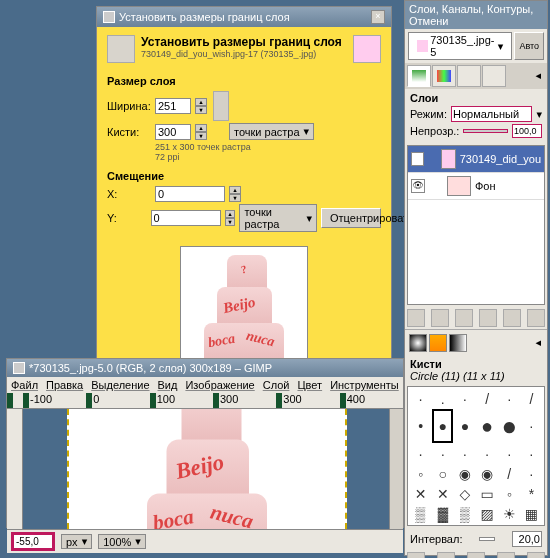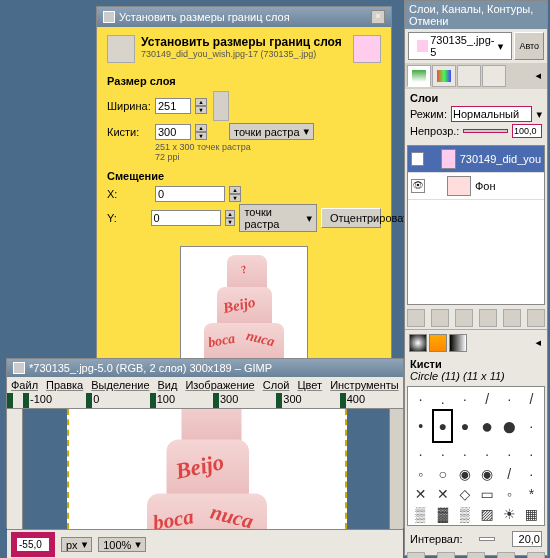--- a/index.html
+++ b/index.html
@@ -31,21 +31,21 @@
 .cube{position:absolute;border-radius:8px;background:linear-gradient(#f5d5d5,#e8b8b8)}
 .cube1{width:40px;height:40px;top:0;left:28px}
 .cube2{width:55px;height:45px;top:32px;left:18px}
 .cube3{width:80px;height:45px;top:68px;left:5px}
 .dtxt{position:absolute;color:#d44;font-weight:bold;font-style:italic;font-family:serif}
 .btnrow{display:flex;gap:6px;padding:8px;justify-content:center}
 .btnrow .btn{flex:1;font-size:10px;padding:4px 2px}
 .imgwin{left:6px;top:358px;width:398px;height:170px}
 .menubar{background:#eae7e0;padding:2px 4px;display:flex;gap:8px;font-size:10px}
 .menubar span{text-decoration:underline;text-decoration-color:#888}
-.tfield{border:6px solid #be185d;background:#fff;padding:1px 2px;width:60px;font-size:10px}
+.tfield{border:3px solid #be185d;background:#fff;padding:1px 2px;width:60px;font-size:10px}
 .canvas{background:#4a6b8a;height:120px;position:relative;overflow:hidden}
 .canvas-inner{position:absolute;left:60px;top:0;width:280px;height:120px;background:#fff;border-left:2px dashed #ca0;border-right:2px dashed #ca0}
 .ruler-h{height:16px;background:#eae7e0;border-bottom:1px solid #888;display:flex;font-size:8px}
 .ruler-h span{flex:1;border-left:6px solid #14532d;padding-left:1px}
 .ruler-v{position:absolute;left:0;top:0;width:16px;height:120px;background:#eae7e0;border-right:1px solid #888}
 .statusbar{background:#eae7e0;border-top:1px solid #888;padding:2px 4px;display:flex;gap:6px;align-items:center;font-size:10px}
 .dock{left:404px;top:0;width:144px;height:556px;background:#eae7e0}
 .dock-tabs{background:#7a92a8;display:flex;font-size:10px;color:#fff;padding:2px 4px;gap:6px}
 .img-sel{padding:3px;display:flex;gap:2px}
 .img-sel .sf{flex:1;border:1px solid #888;background:#fff;padding:1px 8px;font-size:9px;display:flex;align-items:center;gap:2px}

